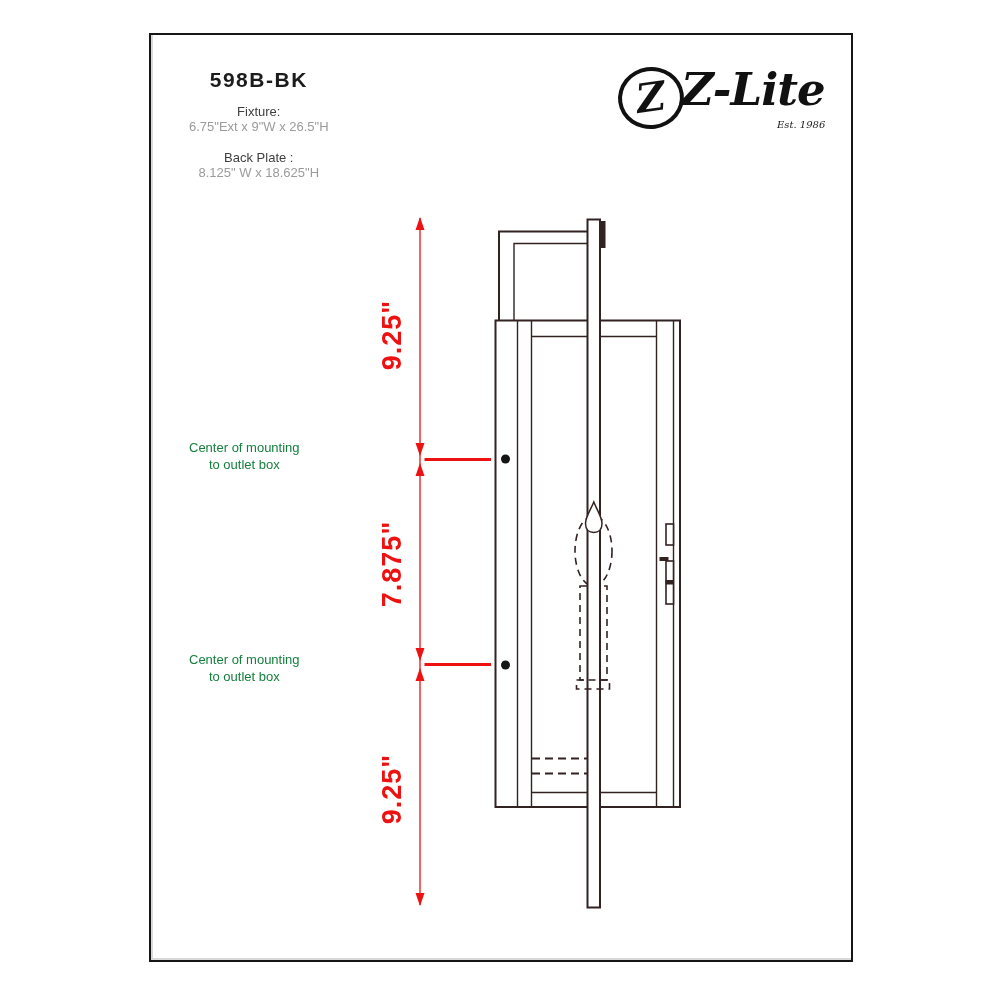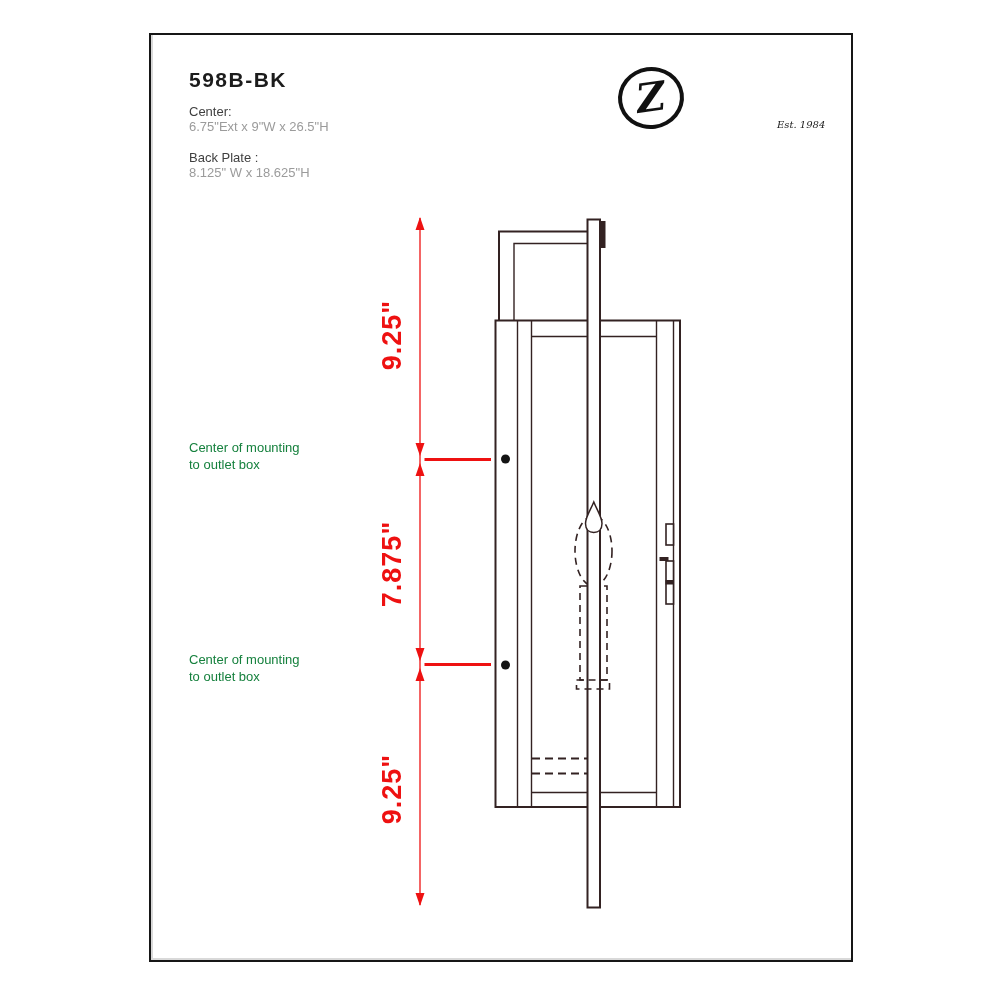--- a/index.html
+++ b/index.html
@@ -7,20 +7,21 @@
     --line:#332222;
     --ink:#1c1c1c;
     --muted:#9b9b9b;
   }
   *{margin:0;padding:0;box-sizing:border-box;}
   html,body{width:1000px;height:1000px;background:#ffffff;font-family:"Liberation Sans",sans-serif;}
   .sheet{
     position:absolute;left:149px;top:33px;width:704px;height:929px;
     background:#fff;border:2px solid #161616;
     box-shadow:inset 2px -2px 0 #d9d9d9;
+    text-align:center;
   }
   .specs{position:absolute;left:38px;top:33px;}
   .model{font-size:21px;font-weight:bold;color:var(--ink);letter-spacing:1.5px;margin-bottom:12px;}
   .spec-label{font-size:13px;color:#3f3f3f;line-height:15px;}
   .spec-value{font-size:13px;color:var(--muted);line-height:16px;margin-bottom:15px;}
   .logo{position:absolute;left:462px;top:26px;width:215px;height:80px;}
   .logo-circle{
     position:absolute;left:5px;top:6px;width:66px;height:62px;
     border:4px solid #111;border-radius:50%;transform:rotate(-8deg);
     display:flex;align-items:center;justify-content:center;
@@ -43,31 +44,32 @@
   .mount-note{position:absolute;left:38px;font-size:13px;color:#15803d;line-height:17px;}
   .mount-note span{display:block;}
 </style>
 </head>
 <body>
 
 <div class="sheet">
 
   <div class="specs">
     <div class="model">598B-BK</div>
-    <div class="spec-label">Center:</div>
+    <div class="spec-label">Fixture:</div>
     <div class="spec-value">6.75"Ext x 9"W x 26.5"H</div>
     <div class="spec-label">Back Plate :</div>
     <div class="spec-value">8.125" W x 18.625"H</div>
   </div>
 
   <div class="logo">
     <div class="logo-circle">
       <span class="logo-z">Z</span>
     </div>
-    <div class="logo-est">Est. 1984</div>
+    <div class="logo-word">Z-Lite</div>
+    <div class="logo-est">Est. 1986</div>
   </div>
 
   <svg class="drawing" width="702" height="927" viewBox="149 33 702 927" xmlns="http://www.w3.org/2000/svg">
 
     <g stroke="#332222" fill="none">
       <path d="M497 319 L497 229.5 L585 229.5" stroke-width="2"></path>
       <path d="M512 319 L512 241.5 L585 241.5" stroke-width="1.4"></path>
       <rect x="598" y="219" width="5.5" height="27" fill="#332222" stroke="none"></rect>
     </g>
 

